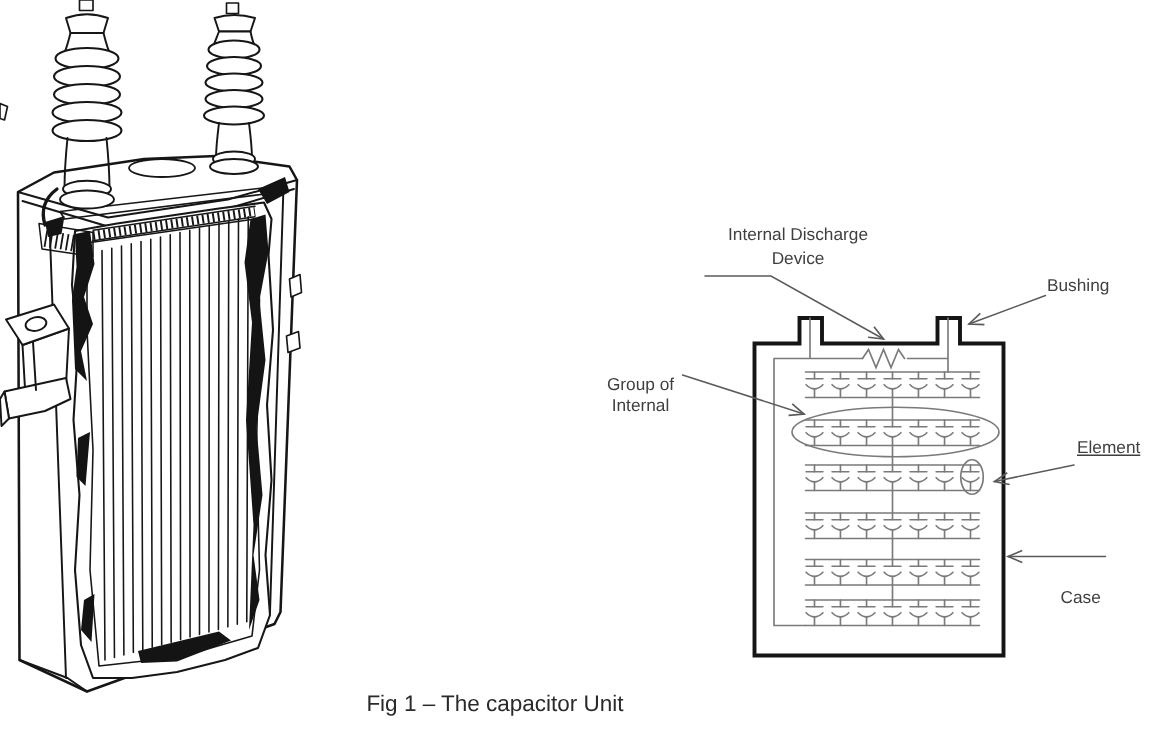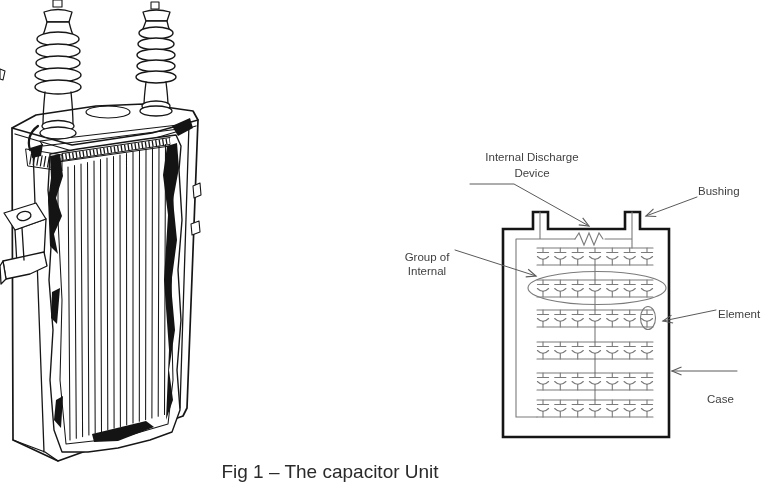--- a/index.html
+++ b/index.html
@@ -1,21 +1,21 @@
 <!DOCTYPE html>
 <html><head>
 <meta charset="utf-8">
 <style>
   html,body{margin:0;padding:0;background:#fff;}
   .page{position:relative;width:768px;height:492px;background:#ffffff;overflow:hidden;
         font-family:"Liberation Sans",sans-serif;}
   .page svg{position:absolute;left:0;top:0;}
   .lbl{position:absolute;color:#3f3f3f;font-size:11.5px;white-space:nowrap;}
   .lbl.center{text-align:center;white-space:normal;}
-  .caption{position:absolute;color:#2a2a2a;font-size:19px;text-align:center;}
+  .caption{position:absolute;color:#2a2a2a;font-size:15px;text-align:center;}
 </style>
 </head>
 <body>
 
 <div class="page">
 
   <svg width="768" height="492" viewBox="0 0 768 492">
 
     <defs>
       <marker id="arr" markerWidth="14" markerHeight="12" refX="10.5" refY="5" orient="auto" markerUnits="userSpaceOnUse">
@@ -149,19 +149,19 @@
     <span>Device</span>
   </div>
 
   <div class="lbl" style="left:698px;top:185px;">Bushing</div>
 
   <div class="lbl center" style="left:391px;top:224px;width:72px;line-height:14px;margin-top:26px;">
     <span>Group of</span><br>
     <span>Internal</span>
   </div>
 
-  <div class="lbl" style="left:718px;top:308px;">Element</div>
+  <div class="lbl" style="left:718px;top:293px;text-decoration:underline;">Element</div>
 
   <div class="lbl" style="left:707px;top:357px;margin-top:36px;">Case</div>
 
   <div class="caption" style="left:130px;top:461px;width:400px;">Fig 1 – The capacitor Unit</div>
 
 </div>
 
 </body></html>

